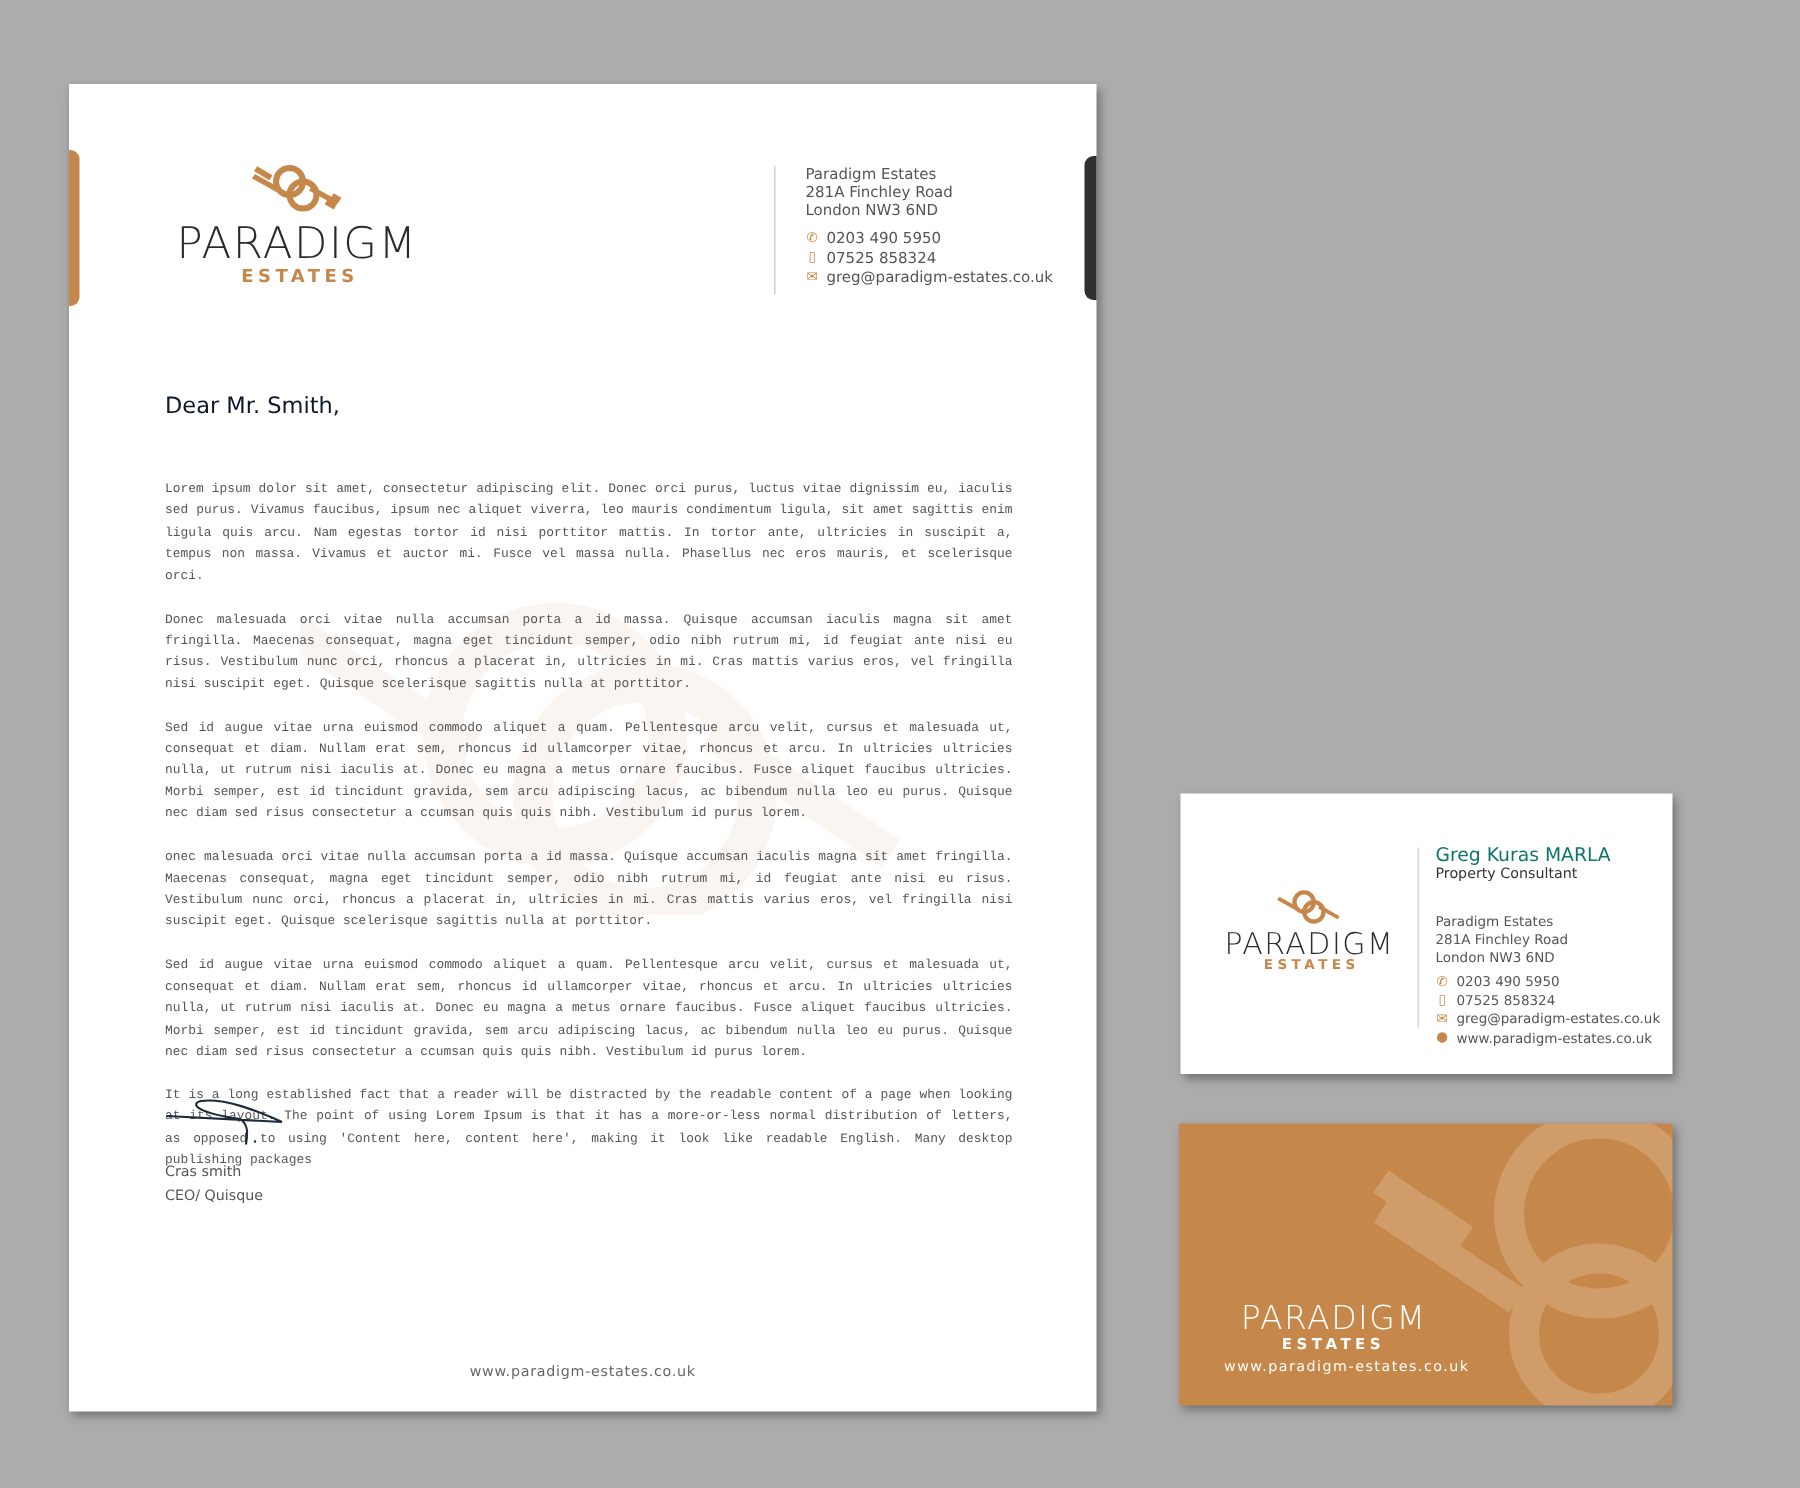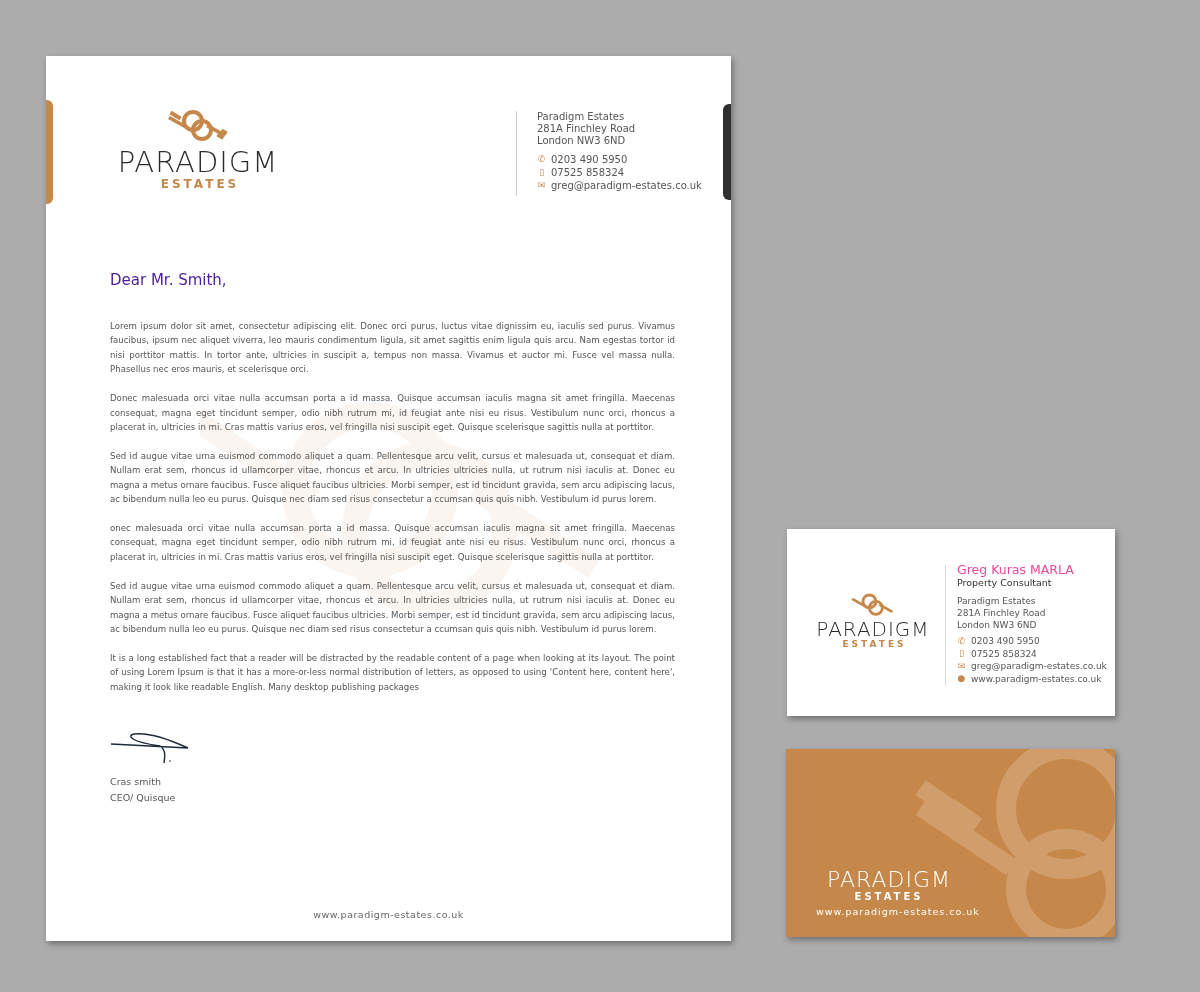--- a/index.html
+++ b/index.html
@@ -13,35 +13,35 @@
   .lh-logo{left:110px;top:108px;width:176px;}
   .lh-logo svg{display:block;margin:0 auto;}
   .lh-logo .word{font-size:29px;line-height:32px;margin-top:2px;}
   .lh-logo .sub{font-size:12px;line-height:12px;margin-left:4px;}
   .contact{position:absolute;left:516px;top:111px;border-left:1px solid #d0d0d0;padding-left:20px;height:85px;font-size:10px;line-height:12px;color:#555;}
   .contact .addr div{white-space:nowrap;}
   .contact .rows{margin-top:6px;}
   .crow{display:flex;align-items:center;gap:5px;white-space:nowrap;height:13px;}
   .ico{display:inline-block;width:9px;text-align:center;color:#c6884a;font-size:9px;line-height:9px;}
   .watermark{position:absolute;left:200px;top:380px;opacity:.08;}
-  .greeting{position:absolute;left:110px;top:271px;font-size:15px;color:#4c1d95;font-family:"DejaVu Sans",sans-serif;}
+  .greeting{position:absolute;left:110px;top:261px;font-size:15px;color:#0f172a;font-family:"DejaVu Sans",sans-serif;}
   .body{position:absolute;left:110px;top:319px;width:565px;font-size:8.6px;line-height:14.4px;color:#555;text-align:justify;}
-  .body p{margin:0 0 14.5px 0;}
+  .body p{margin:0 0 14.5px 0;font-family:Liberation Mono, monospace;}
   .sig{position:absolute;left:110px;top:730px;}
   .signame{position:absolute;left:110px;top:774px;font-size:9.5px;line-height:16px;color:#555;}
   .footer-url{position:absolute;left:0;width:100%;top:909px;text-align:center;font-size:9.5px;letter-spacing:.5px;color:#666;}
   .card-front{position:absolute;left:787px;top:529px;width:328px;height:187px;background:#fff;box-shadow:2px 3px 6px rgba(0,0,0,.35);}
   .bc-logo{left:22px;top:63px;width:128px;}
   .bc-logo svg{display:block;margin:0 auto;}
   .bc-logo .word{font-size:20px;line-height:22px;}
   .bc-logo .sub{font-size:9px;line-height:9px;margin-left:3px;}
   .bc-divider{position:absolute;left:158px;top:36px;width:1px;height:120px;background:#d8d8d8;}
   .bc-info{position:absolute;left:170px;top:33px;color:#555;font-size:9px;line-height:12px;}
-  .bc-name{font-size:12.5px;line-height:15px;color:#ec4899;white-space:nowrap;}
-  .bc-title{font-size:9.5px;color:#333;margin-bottom:6px;white-space:nowrap;}
+  .bc-name{font-size:12.5px;line-height:15px;color:#0f766e;white-space:nowrap;}
+  .bc-title{font-size:9.5px;color:#333;margin-bottom:20px;white-space:nowrap;}
   .bc-info .addr div{white-space:nowrap;}
   .bc-info .rows{margin-top:4px;}
   .bc-info .crow{height:12.5px;}
   .card-back{position:absolute;left:786px;top:749px;width:329px;height:188px;background:#c6884a;box-shadow:2px 3px 6px rgba(0,0,0,.35);overflow:hidden;}
   .back-mark{position:absolute;left:120px;top:-10px;opacity:.18;}
   .back-logo{position:absolute;left:28px;top:119px;width:150px;text-align:center;}
   .back-logo .word{font-size:22px;line-height:24px;color:#fff;font-weight:300;letter-spacing:1px;}
   .back-logo .sub{font-size:10px;line-height:10px;color:#fff;letter-spacing:3px;font-weight:bold;}
   .back-url{position:absolute;left:30px;top:157px;font-size:9.5px;letter-spacing:1px;color:#fff;white-space:nowrap;}
 </style>

